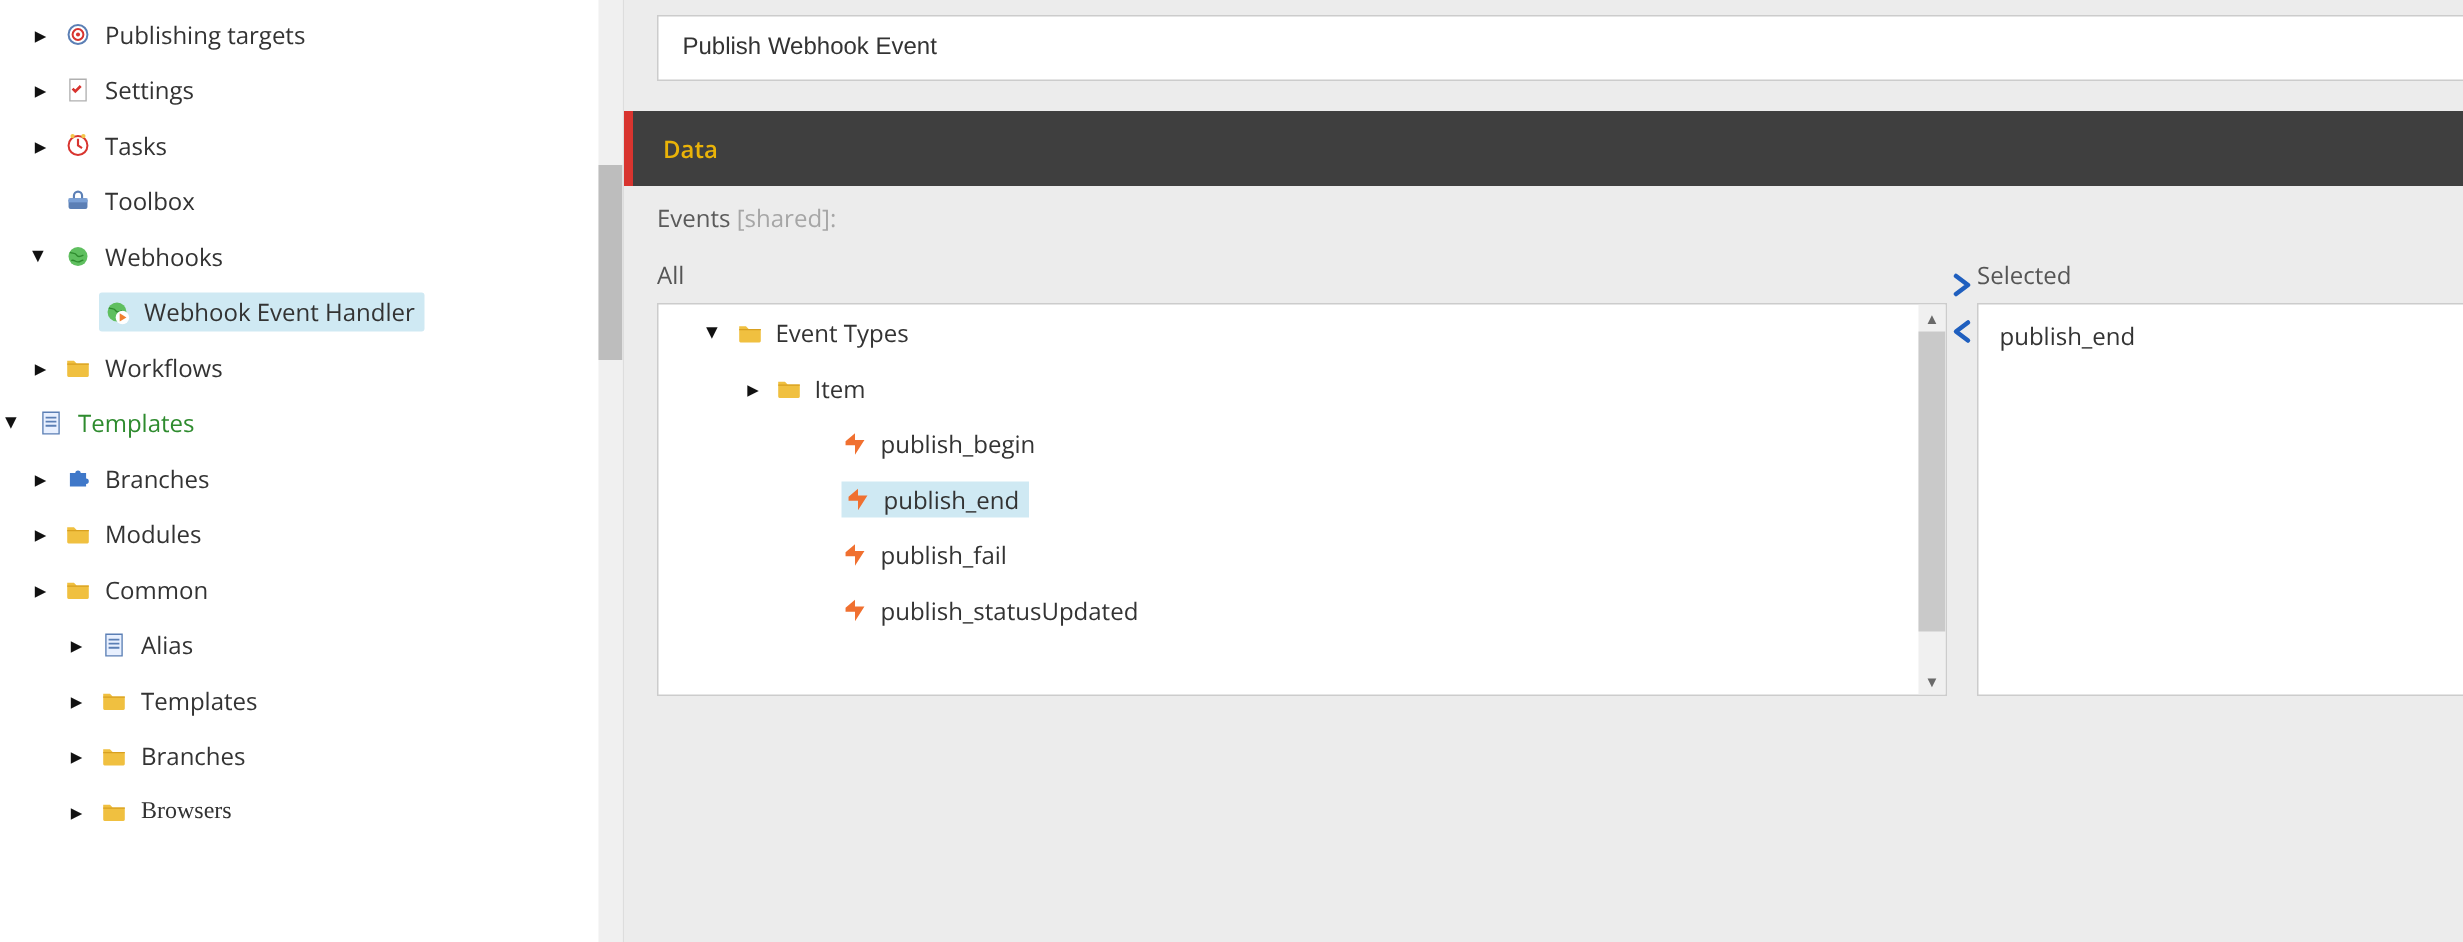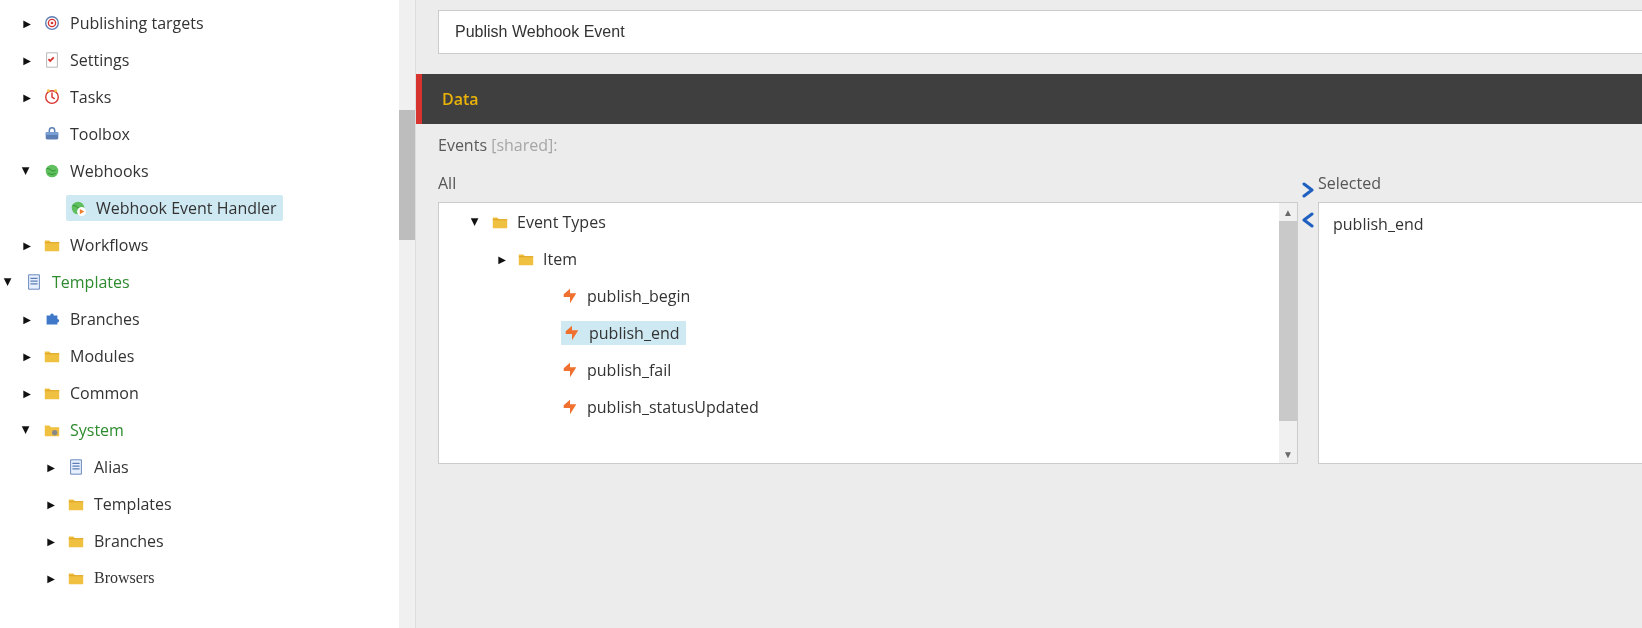--- a/index.html
+++ b/index.html
@@ -346,34 +346,20 @@
         <div class="tree-row depth-1">
           <span class="tree-caret caret-right"></span>
           <span style="display: inline-flex; align-items: center;">
             <span class="tree-icon">
               <svg viewBox="0 0 20 20" width="18" height="18">
                 <path d="M2 5h5l2 2h9v9a1 1 0 0 1-1 1H3a1 1 0 0 1-1-1V5z" fill="#f0c040"></path>
                 <path d="M2 7h16v1H2z" fill="#d8a020"></path>
               </svg>
             </span>
             <span class="tree-label">Common</span>
-          </span>
-        </div>
-      </li>
-      <li>
-        <div class="tree-row depth-1">
-          <span class="tree-caret caret-down"></span>
-          <span style="display: inline-flex; align-items: center;">
-            <span class="tree-icon">
-              <svg viewBox="0 0 20 20" width="18" height="18">
-                <path d="M2 5h5l2 2h9v9a1 1 0 0 1-1 1H3a1 1 0 0 1-1-1V5z" fill="#f0c040"></path>
-                <circle cx="13" cy="13" r="3" fill="#888"></circle>
-              </svg>
-            </span>
-            <span class="tree-label green">System</span>
           </span>
         </div>
       </li>
       <li>
         <div class="tree-row depth-2">
           <span class="tree-caret caret-right"></span>
           <span style="display: inline-flex; align-items: center;">
             <span class="tree-icon">
               <svg viewBox="0 0 20 20" width="18" height="18">
                 <rect x="4" y="2" width="12" height="16" fill="#e8f0ff" rx="1"></rect>

